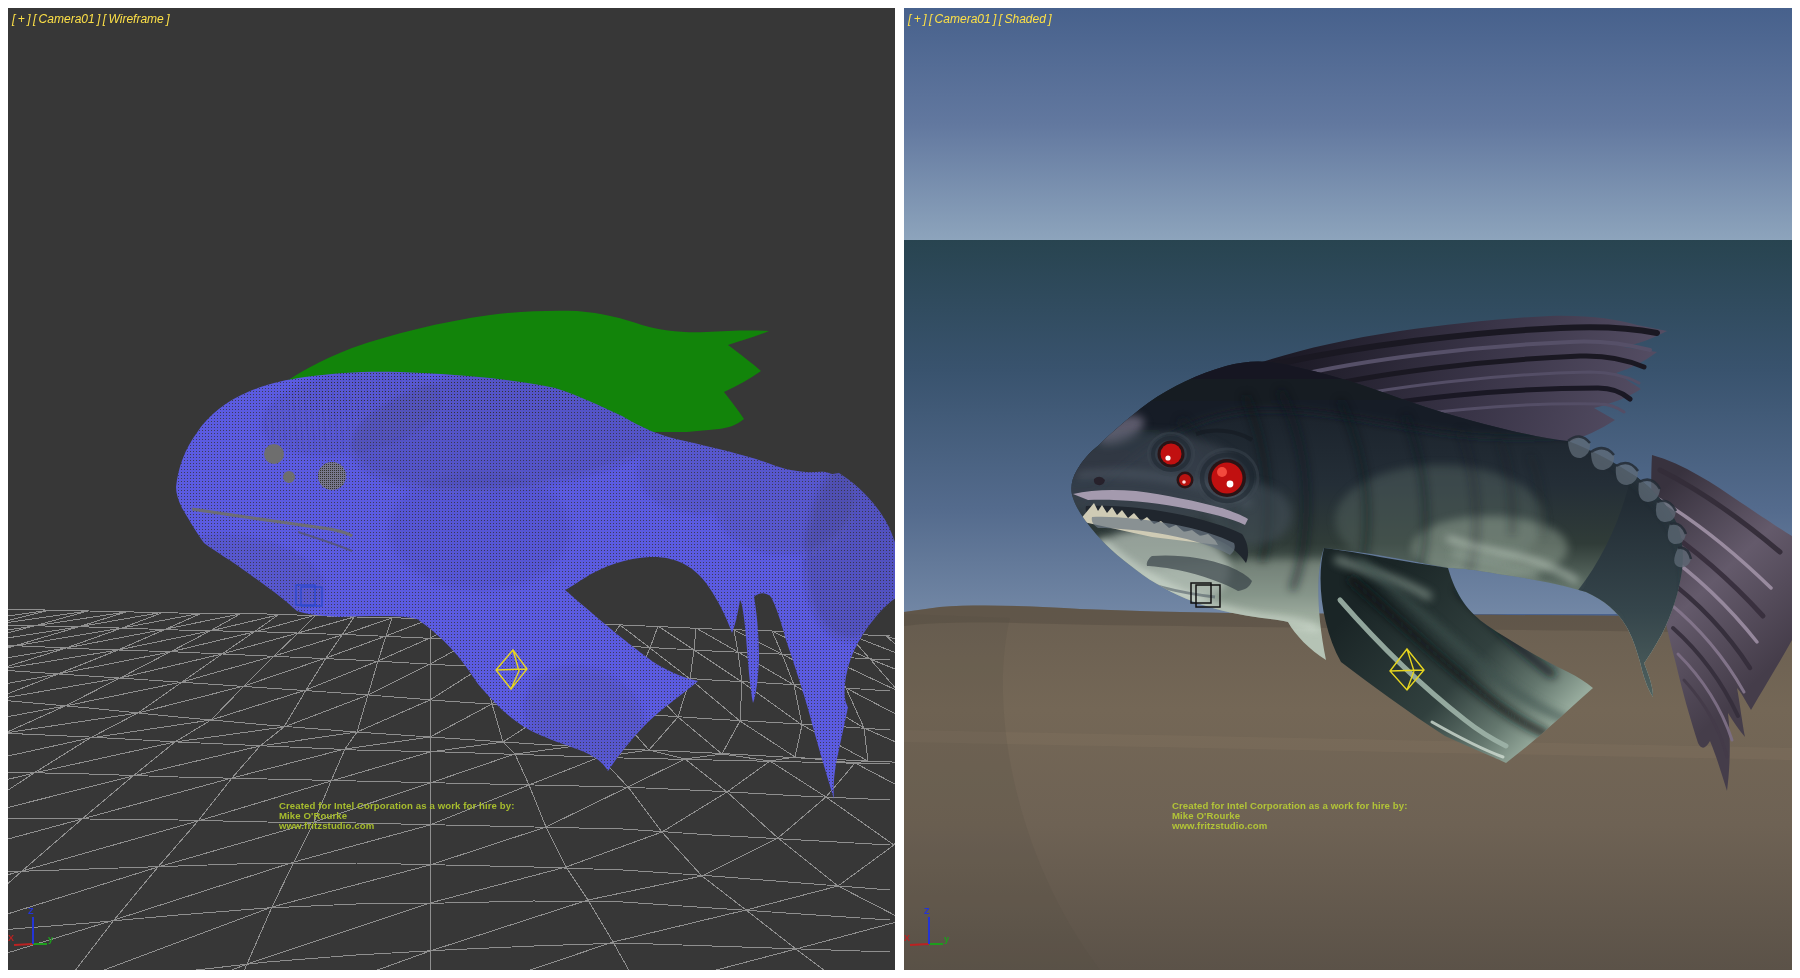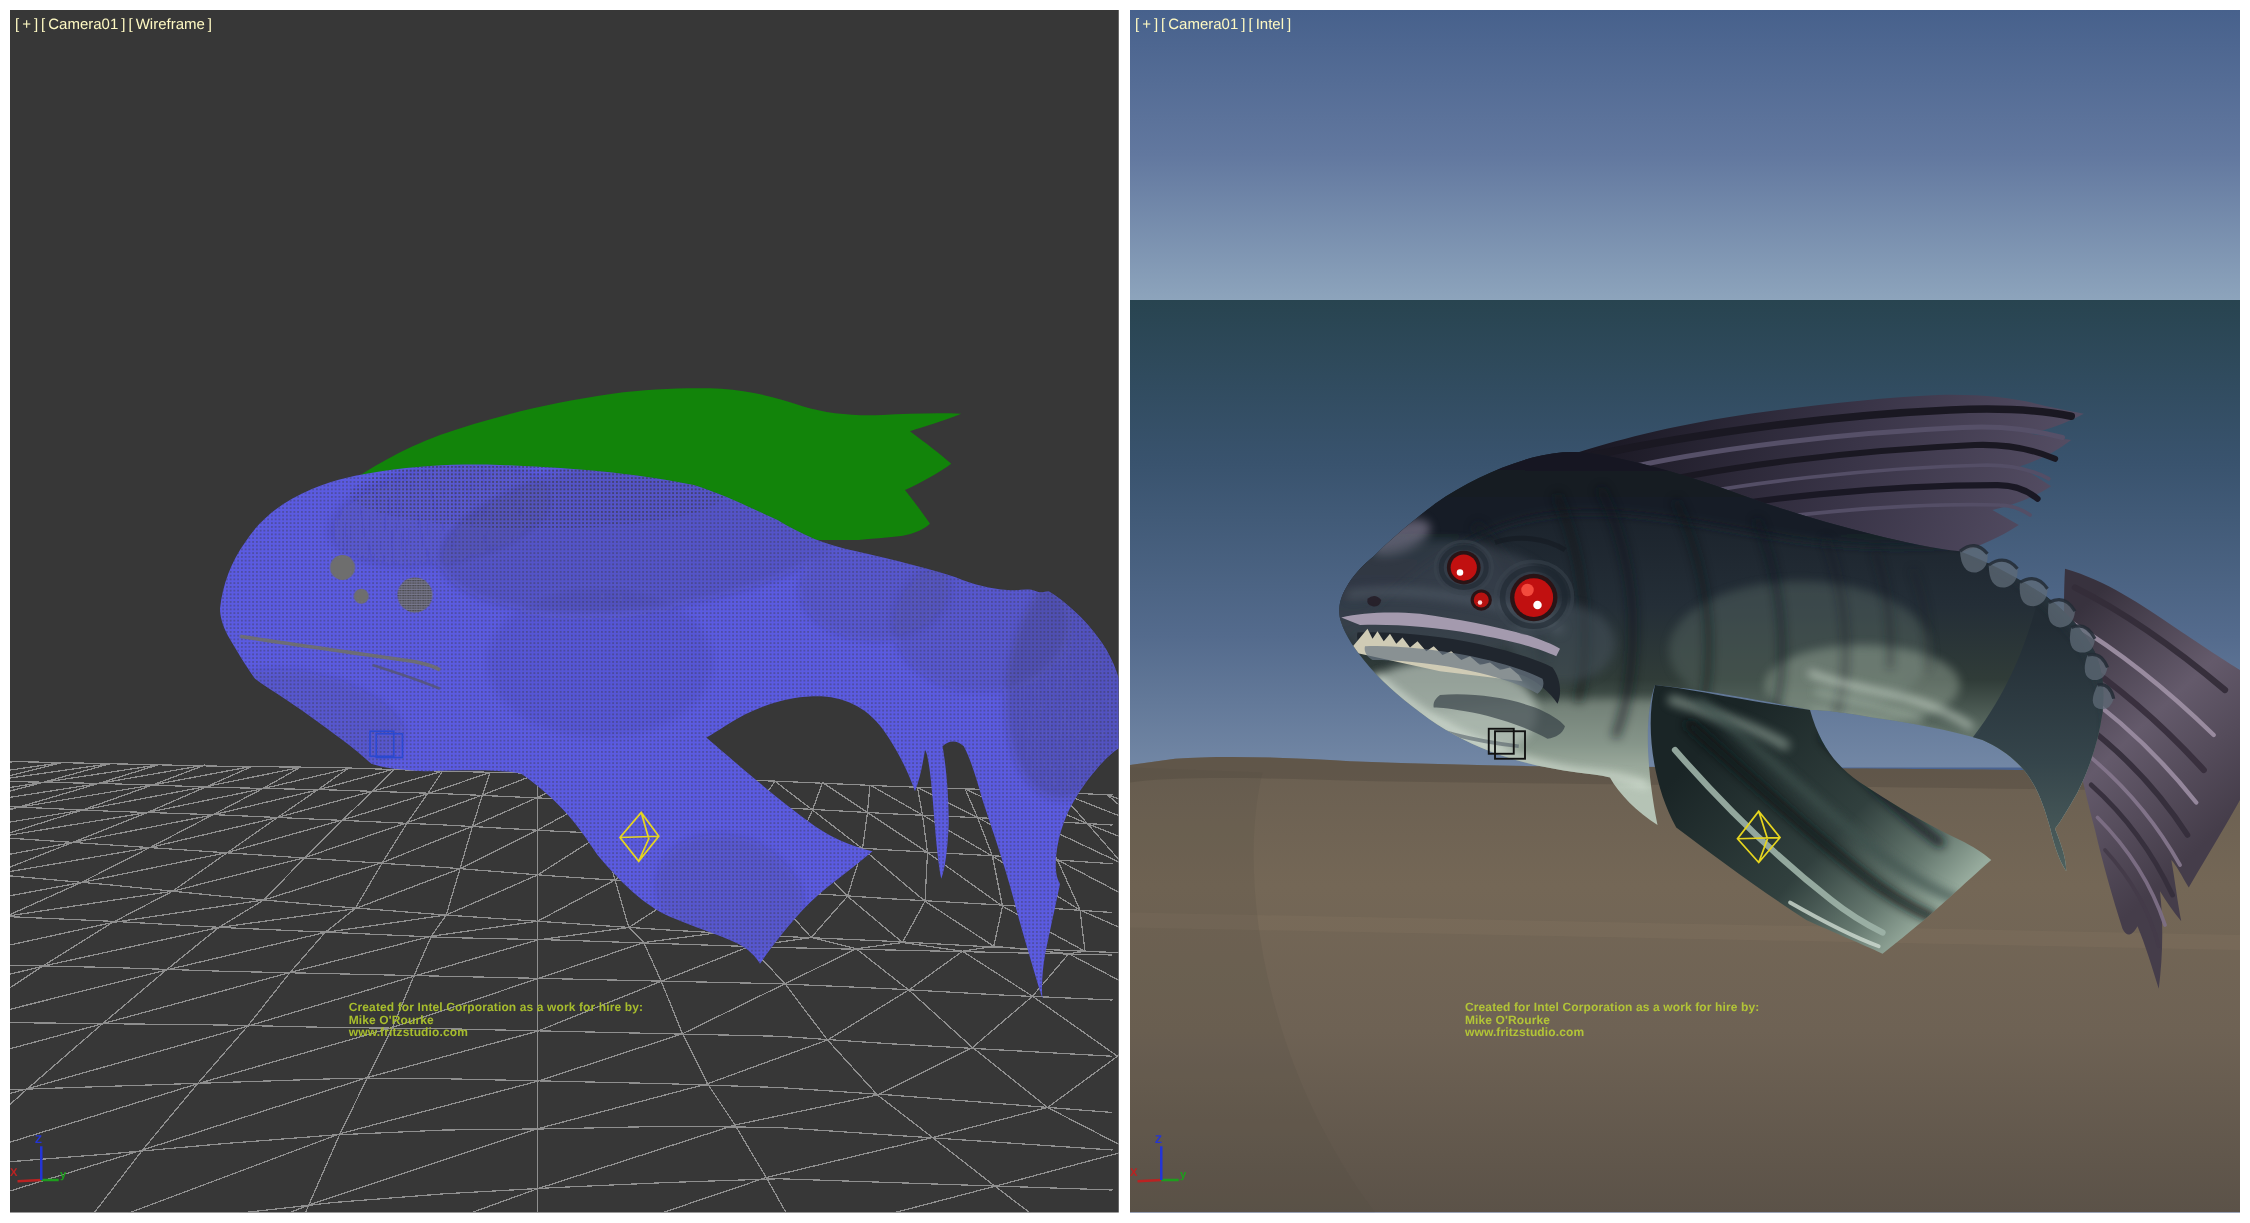--- a/index.html
+++ b/index.html
@@ -1,20 +1,20 @@
 <!DOCTYPE html>
 <html><head>
 <meta charset="utf-8">
 <style>
   html,body{margin:0;padding:0;background:#ffffff;width:1800px;height:978px;overflow:hidden;}
   *{box-sizing:border-box;}
   .vp{position:absolute;top:8px;height:962px;overflow:hidden;font-family:"Liberation Sans",sans-serif;}
   #vpL{left:8px;width:887px;background:#373737;}
   #vpR{left:904px;width:888px;background:#4a6390;}
-  .lab{position:absolute;left:4px;top:4px;font-size:12px;color:#fef9c3;z-index:30;}
+  .lab{position:absolute;left:4px;top:4px;font-size:12px;color:#fde047;z-index:30;font-style:italic;}
   svg{position:absolute;left:0;top:0;}
 </style>
 </head>
 <body>
 <div id="vpL" class="vp">
 <svg width="887" height="962" viewBox="0 0 887 962">
 <defs>
 <pattern id="d1" width="3" height="3" patternUnits="userSpaceOnUse">
           <rect x="1" y="1" width="1" height="1" fill="#32322c"></rect>
         </pattern>
@@ -333,14 +333,14 @@
 <path d="M929,944 L943,944" stroke="#1d9e1d"></path>
 <path d="M929,944 L929,917" stroke="#2334d6"></path>
 </g>
 <g font-family="Liberation Sans, sans-serif" font-size="9px" font-weight="bold">
 <text x="904" y="941" fill="#bb2222">X</text>
 <text x="944" y="942" fill="#1d9e1d">y</text>
 <text x="924" y="914" fill="#2334d6">Z</text>
 </g>
 </g>
 </svg>
-<div class="lab">[ + ] [ Camera01 ] [ Intel ]</div>
+<div class="lab">[ + ] [ Camera01 ] [ Shaded ]</div>
 </div>
 
 </body></html>

